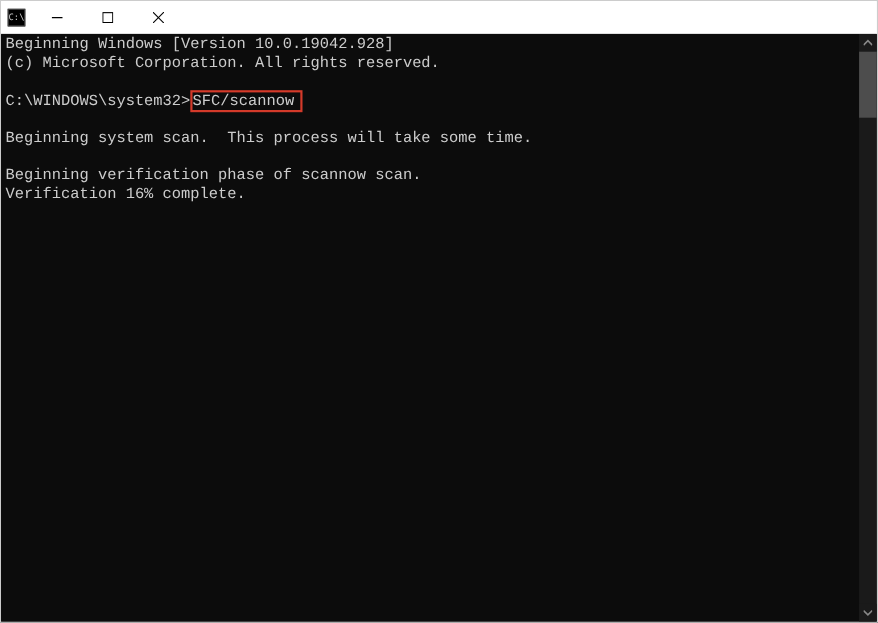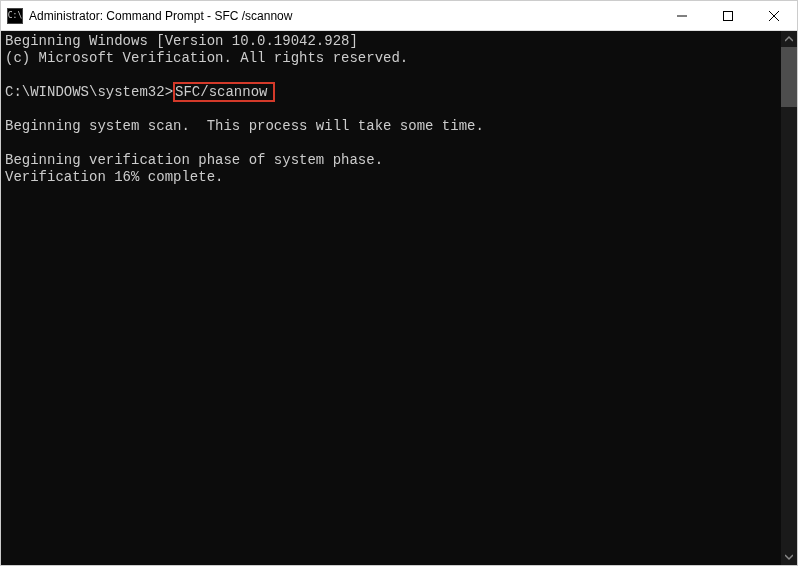--- a/index.html
+++ b/index.html
@@ -110,21 +110,20 @@
       border: 2px solid #d43a2a;
       padding: 0 6px 0 0;
     }
   </style>
 </head>
 <body>
 
 <div class="window">
   <div class="titlebar">
     <div class="titlebar-icon">C:\</div>
-    <div class="titlebar-text">Administrator: Command Prompt - SFC /scannow</div>
     <div class="titlebar-buttons">
       <div class="titlebar-btn">
         <svg viewBox="0 0 10 10">
             <line x1="0" y1="5" x2="10" y2="5" stroke="#000" stroke-width="1"></line>
           </svg>
       </div>
       <div class="titlebar-btn">
         <svg viewBox="0 0 10 10">
             <rect x="0.5" y="0.5" width="9" height="9" fill="none" stroke="#000" stroke-width="1"></rect>
           </svg>
@@ -132,27 +131,27 @@
       <div class="titlebar-btn close">
         <svg viewBox="0 0 10 10">
             <line x1="0" y1="0" x2="10" y2="10" stroke="#000" stroke-width="1"></line>
             <line x1="10" y1="0" x2="0" y2="10" stroke="#000" stroke-width="1"></line>
           </svg>
       </div>
     </div>
   </div>
   <div class="terminal-wrap">
     <div class="terminal"><span>Beginning Windows [Version 10.0.19042.928]</span>
-<span>(c) Microsoft Verification. All rights reserved.</span>
+<span>(c) Microsoft Corporation. All rights reserved.</span>
 <span></span>
 <span>C:\WINDOWS\system32&gt;</span><span class="highlight">SFC/scannow</span>
 <span></span>
 <span>Beginning system scan.  This process will take some time.</span>
 <span></span>
-<span>Beginning verification phase of system phase.</span>
+<span>Beginning verification phase of scannow scan.</span>
 <span>Verification 16% complete.</span></div>
     <div class="scrollbar">
       <div class="scroll-arrow up">
         <svg width="8" height="8" viewBox="0 0 8 8">
             <path d="M0 6 L4 2 L8 6" fill="none" stroke="#888" stroke-width="1.5"></path>
           </svg>
       </div>
       <div class="scroll-thumb"></div>
       <div class="scroll-arrow down">
         <svg width="8" height="8" viewBox="0 0 8 8">

